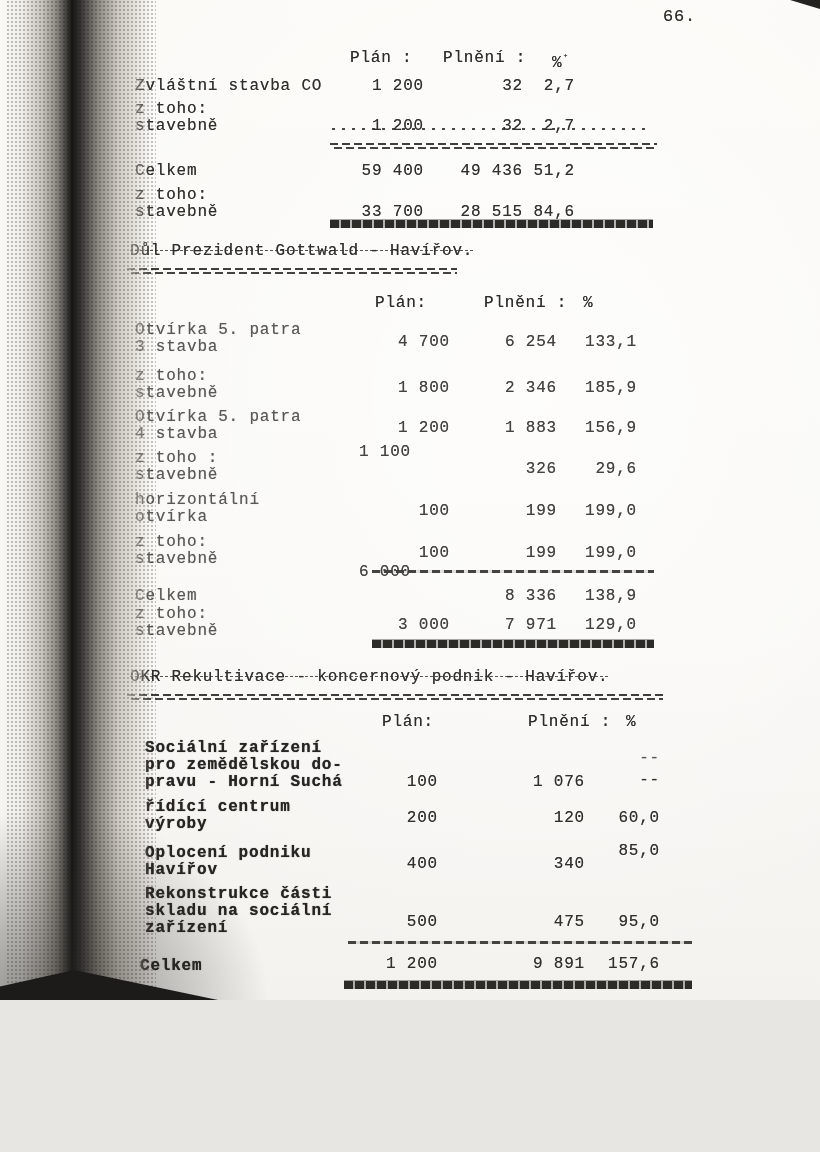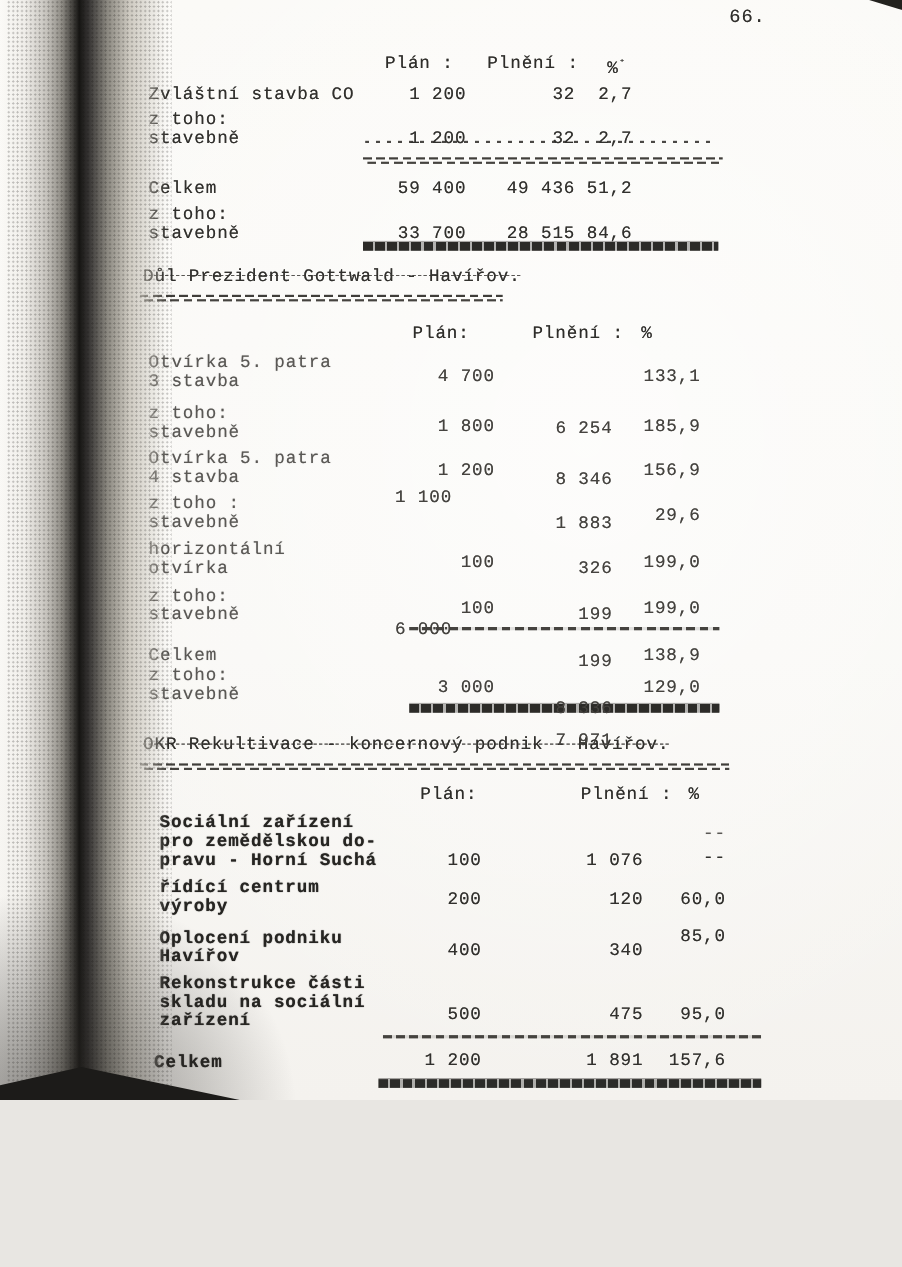--- a/index.html
+++ b/index.html
@@ -15,21 +15,21 @@
      text-shadow:0 0 0.6px rgba(40,38,35,0.65);}
   .cell{position:absolute;text-align:right;white-space:pre;font-size:16px;line-height:17px;
      letter-spacing:0.8px;text-shadow:0 0 0.6px rgba(40,38,35,0.6);z-index:2;}
   .hdr{color:#2e2d2a;}
   .fade{color:#5a5855;text-shadow:0 0 0.7px rgba(80,78,74,0.5);}
   .mid{color:#45433f;}
   .heavy-ink{font-weight:bold;color:#262522;text-shadow:0 0 0.9px rgba(30,28,25,0.8);}
   sup.mark{font-size:10px;vertical-align:6px;letter-spacing:0;}
   
   .t1.plan{left:310px;width:114px;} .t1.pln{left:425px;width:98px;} .t1.pct{left:495px;width:80px;}
-  .t2.plan{left:320px;width:130px;} .t2.pln{left:458px;width:99px;margin-top:48px;} .t2.pct{left:538px;width:99px;}
+  .t2.plan{left:320px;width:130px;} .t2.pln{left:458px;width:99px;} .t2.pct{left:538px;width:99px;}
   .t3.plan{left:320px;width:118px;} .t3.pln{left:458px;width:127px;} .t3.pct{left:556px;width:104px;}
   
   .line{position:absolute;z-index:1;}
   .dots{height:2px;background:repeating-linear-gradient(90deg,#4a4845 0 3px,transparent 3px 10px);}
   .dash2{height:7px;
     background-image:repeating-linear-gradient(90deg,#403e3a 0 8px,transparent 8px 12px),
                      repeating-linear-gradient(90deg,#45433f 0 8px,transparent 8px 12px);
     background-size:100% 2px,100% 2px;background-position:0 0,4px 4px;background-repeat:no-repeat,no-repeat;}
   .dash1{height:3px;background:repeating-linear-gradient(90deg,#45433f 0 8px,rgba(69,67,63,0.15) 8px 12px);}
   .heavyline{height:8px;
@@ -110,21 +110,21 @@
 
   <div class="t fade" style="top:322px;left:135px;">Otvírka 5. patra</div>
   <div class="t fade" style="top:339px;left:135px;">3 stavba</div>
   <div class="cell t2 plan mid" style="top:334px;">4 700</div>
   <div class="cell t2 pln mid" style="top:334px;">6 254</div>
   <div class="cell t2 pct mid" style="top:334px;">133,1</div>
 
   <div class="t fade" style="top:368px;left:135px;">z toho:</div>
   <div class="t fade" style="top:385px;left:135px;">stavebně</div>
   <div class="cell t2 plan mid" style="top:380px;">1 800</div>
-  <div class="cell t2 pln mid" style="top:380px;">8 346</div>
+  <div class="cell t2 pln mid" style="top:380px;">2 346</div>
   <div class="cell t2 pct mid" style="top:380px;">185,9</div>
 
   <div class="t fade" style="top:409px;left:135px;">Otvírka 5. patra</div>
   <div class="t fade" style="top:426px;left:135px;">4 stavba</div>
   <div class="cell t2 plan mid" style="top:420px;">1 200</div>
   <div class="cell t2 pln mid" style="top:420px;">1 883</div>
   <div class="cell t2 pct mid" style="top:420px;">156,9</div>
 
   <div class="t fade" style="top:450px;left:135px;">z toho :</div>
   <div class="t fade" style="top:467px;left:135px;">stavebně</div>
@@ -190,18 +190,18 @@
   <div class="t heavy-ink" style="top:903px;left:145px;">skladu na sociální</div>
   <div class="t heavy-ink" style="top:920px;left:145px;">zařízení</div>
   <div class="cell t3 plan" style="top:914px;">500</div>
   <div class="cell t3 pln" style="top:914px;">475</div>
   <div class="cell t3 pct" style="top:914px;">95,0</div>
 
   <div class="line dash1" style="top:941px;left:348px;width:344px;"></div>
 
   <div class="t heavy-ink" style="top:958px;left:140px;">Celkem</div>
   <div class="cell t3 plan" style="top:956px;">1 200</div>
-  <div class="cell t3 pln" style="top:956px;">1 891</div>
+  <div class="cell t3 pln" style="top:956px;">9 891</div>
   <div class="cell t3 pct" style="top:956px;">157,6</div>
 
   <div class="line heavyline" style="top:981px;left:344px;width:348px;"></div>
 
 </div>
 
 </body></html>

